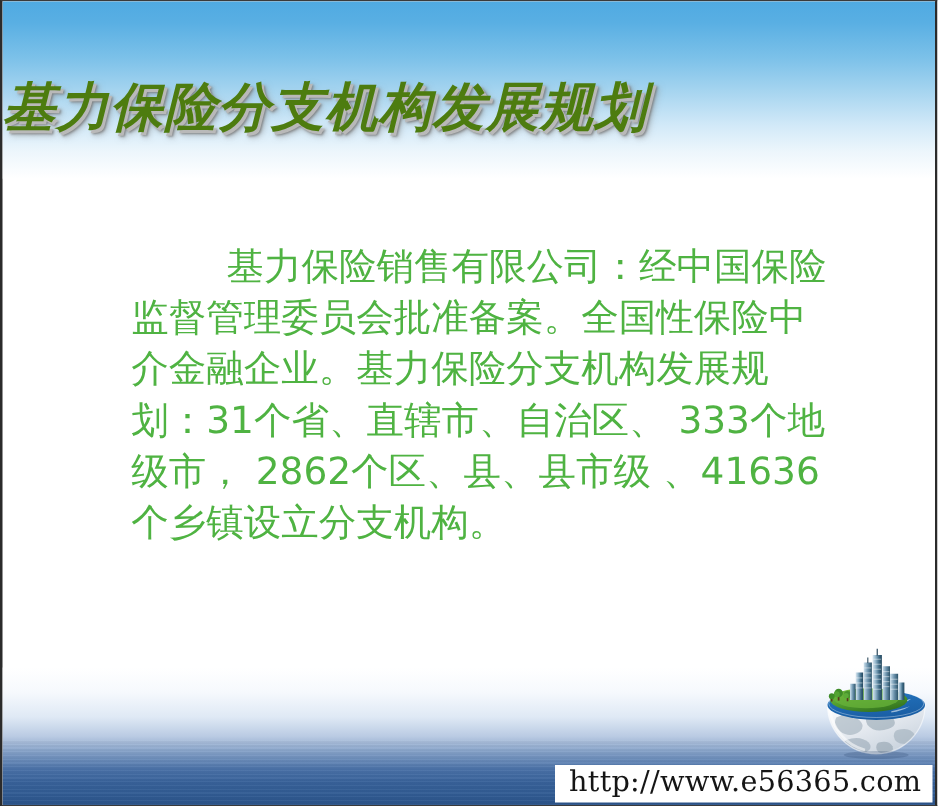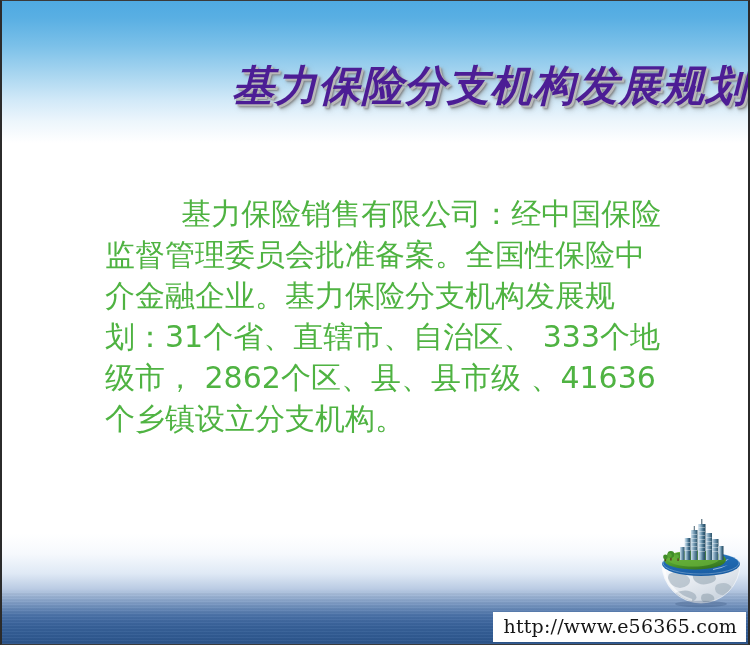--- a/index.html
+++ b/index.html
@@ -76,27 +76,27 @@
         rgba(0,0,0,0.035) 3px);
     opacity: .75;
   }
 
   
   .title {
     position: absolute;
     left: 0;
     right: 0;
     top: 57px;
-    text-align: right;
+    text-align: left;
     font-family: "DejaVu Serif", "Liberation Serif", serif;
     font-size: 42px;
     font-weight: 700;
     font-style: italic;
     letter-spacing: 1px;
-    color: #4c1d95;
+    color: #4d7c0f;
     white-space: nowrap;
     text-shadow:
        2px 2px 0   #b9b9b9,
        3px 3px 2px rgba(120,120,120,.85),
        4px 4px 5px rgba(140,140,140,.55);
   }
 
   
   .body-copy {
     position: absolute;
@@ -124,21 +124,21 @@
   }
 
   
   .watermark {
     position: absolute;
     right: 2px;
     bottom: 2px;
     background: #ffffff;
     padding: 4px 9px 5px 11px;
     font-family: "DejaVu Serif", "Liberation Serif", serif;
-    font-size: 19px;
+    font-size: 23px;
     line-height: 21px;
     color: #151515;
     letter-spacing: .2px;
     white-space: nowrap;
   }
 </style>
 </head>
 <body>
 
 <div id="slide">

